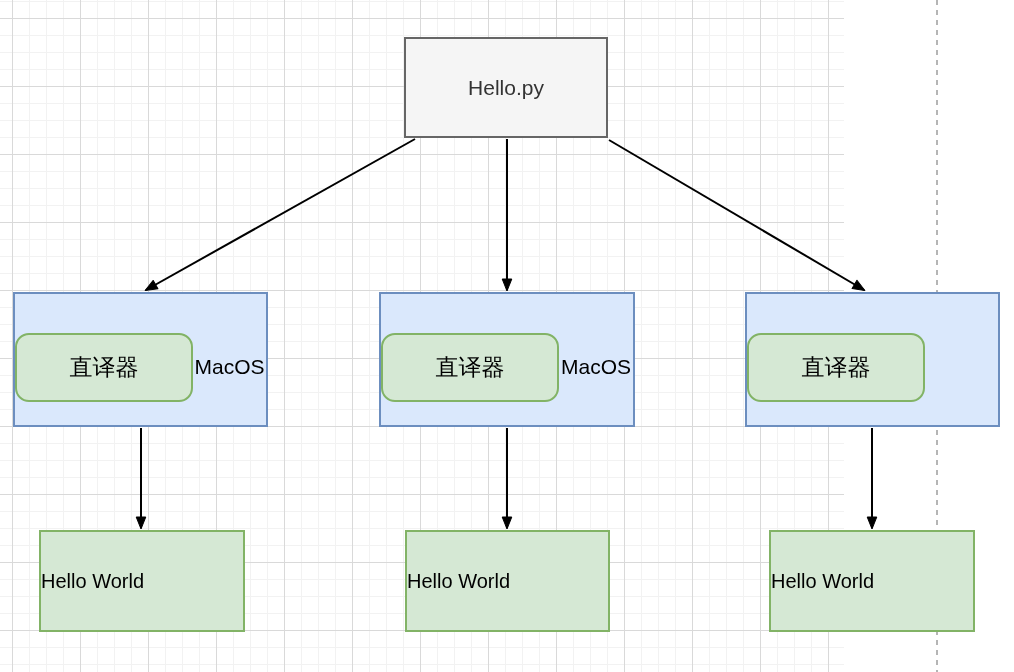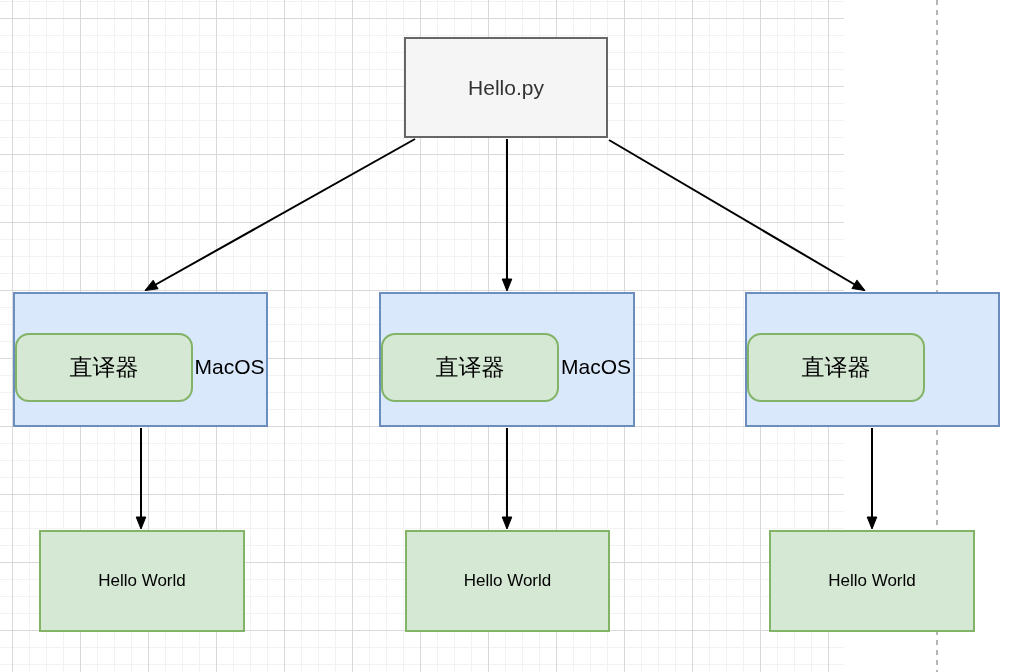--- a/index.html
+++ b/index.html
@@ -79,22 +79,22 @@
     flex: 1;
     display: flex; align-items: center; justify-content: center;
     font-size: 21px;
   }
 
   .output-box {
     top: 530px; height: 102px;
     background: var(--green_fill, #d5e8d4);
     border: 2px solid var(--green_border, #82b366);
     color: #000000;
-    display: flex; align-items: center; justify-content: center;
-    font-size: 17px;
+    display: flex; align-items: center; justify-content: flex-start;
+    font-size: 20px;
   }
   .output-box.macos   { left: 39px;  width: 206px; }
   .output-box.linux   { left: 405px; width: 205px; }
   .output-box.windows { left: 769px; width: 206px; }
 
   
   .edges {
     position: absolute;
     left: 0; top: 0;
     width: 1014px; height: 672px;

